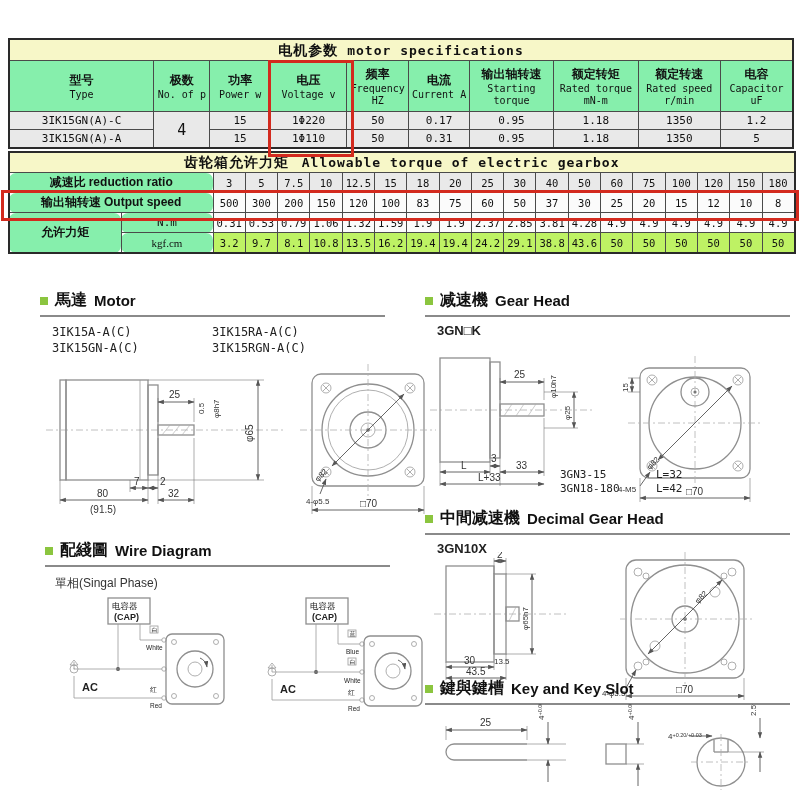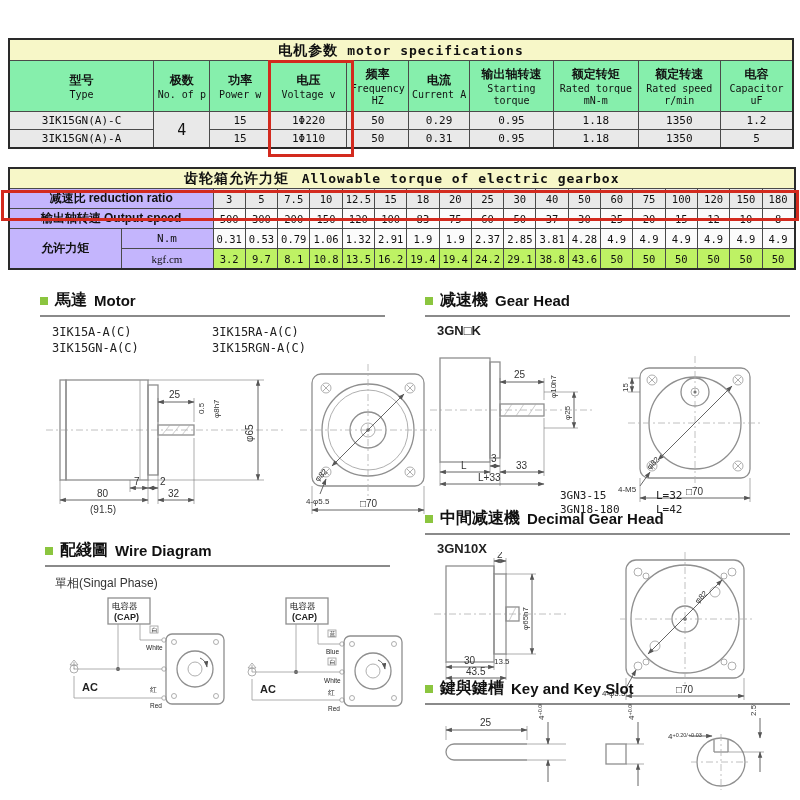--- a/index.html
+++ b/index.html
@@ -13,23 +13,23 @@
   table.tbl{border-collapse:collapse;table-layout:fixed;width:786px;border:2px solid #2a2a2a;}
   table.tbl td, table.tbl th{border:1px solid #4a4a4a;text-align:center;padding:0;overflow:hidden;}
   .title-cell{background:#f7f7c8;text-align:left;height:20px;padding:1px 4px 1px 6px;}
   .title-cell .zh{font-weight:bold;font-size:14px;letter-spacing:1px;}
   .title-cell .en{font-weight:bold;font-size:13px;font-family:"DejaVu Sans Mono",monospace;letter-spacing:1px;}
   #spec-head th{background:#86efac;height:50px;vertical-align:middle;font-weight:normal;}
   #spec-head .zh{font-size:12px;font-weight:bold;}
   #spec-head .en{font-size:10px;font-family:"DejaVu Sans Mono",monospace;line-height:1.15;}
   .spec-data td{height:17px;background:#e9e9e9;font-size:11px;font-family:"DejaVu Sans Mono",monospace;}
   .spec-data td.poles{font-size:15px;background:#e9e9e9;}
-  #torque-table{margin-top:18px;}
+  #torque-table{margin-top:2px;}
   #torque-table td{font-size:10.5px;font-family:"DejaVu Sans Mono",monospace;height:19px;}
-  #torque-table td.lbl{background:#c4b5fd;font-family:"Liberation Sans",sans-serif;}
+  #torque-table td.lbl{background:#86efac;font-family:"Liberation Sans",sans-serif;border-radius:7px;}
   #torque-table td.lbl .zh{font-size:12px;font-weight:bold;}
   #torque-table td.lbl .en{font-size:12px;font-weight:bold;font-family:"Liberation Sans",sans-serif;}
   .row-ratio td.val{background:#e9e9e9;}
   .row-speed td.val{background:#fbfbfb;}
   .row-nm td.val{background:#fbfbfb;}
   .row-kgf td.val{background:#bef264;}
   
   .redbox{position:absolute;border:3px solid #d32a1e;pointer-events:none;}
   #voltage-box{left:268px;top:60px;width:80px;height:91px;}
   #speed-box{left:1px;top:190px;width:792px;height:25px;}
@@ -135,21 +135,21 @@
           </th>
         </tr>
     </tbody>
       <tbody id="spec-body">
         <tr class="spec-data">
           <td>3IK15GN(A)-C</td>
           <td rowspan="2" class="poles">4</td>
           <td>15</td>
           <td>1Φ220</td>
           <td>50</td>
-          <td>0.29</td>
+          <td>0.17</td>
           <td>0.95</td>
           <td>1.18</td>
           <td>1350</td>
           <td>1.2</td>
         </tr>
         <tr class="spec-data">
           <td>3IK15GN(A)-A</td>
           <td>15</td>
           <td>1Φ110</td>
           <td>50</td>
@@ -245,21 +245,21 @@
         <span class="zh">允许力矩</span>
       </td>
       <td class="lbl">
         <span class="en" style="font-weight:normal;font-family:'DejaVu Sans Mono',monospace;font-size:11px">N.m</span>
       </td>
     <td class="val">0.31</td>
           <td class="val">0.53</td>
           <td class="val">0.79</td>
           <td class="val">1.06</td>
           <td class="val">1.32</td>
-          <td class="val">2.91</td>
+          <td class="val">1.59</td>
           <td class="val">1.9</td>
           <td class="val">1.9</td>
           <td class="val">2.37</td>
           <td class="val">2.85</td>
           <td class="val">3.81</td>
           <td class="val">4.28</td>
           <td class="val">4.9</td>
           <td class="val">4.9</td>
           <td class="val">4.9</td>
           <td class="val">4.9</td>
@@ -384,21 +384,21 @@
 
 <div class="section" style="left:45px;top:540px;width:345px;">
   <div class="sec-h">
     <span class="bullet"></span>
     <span class="zh">配綫圖</span>
     <span class="en">Wire Diagram</span>
   </div>
   <div class="subtitle">單相(Singal Phase)</div>
 </div>
 
-<div class="drawrow" style="position:absolute;left:50px;top:592px;gap:0;">
+<div class="drawrow" style="position:absolute;left:50px;top:592px;gap:20px;">
 
   <svg width="178" height="140" viewBox="0 0 178 140">
     <rect class="ol" x="58" y="6" width="42" height="26"></rect>
     <text class="wiret" x="62" y="17" font-size="8.5">电容器</text>
     <text class="wiret" x="64" y="28" font-size="9" font-weight="bold">(CAP)</text>
     <polyline class="thin" points="68,32 68,77"></polyline>
     <polyline class="thin" points="90,32 90,48 112,48"></polyline>
     <circle cx="68" cy="77" r="2" fill="#555"></circle>
     <polyline class="thin" points="24,70 24,77 112,77"></polyline>
     <polyline class="thin" points="24,84 24,106 112,106"></polyline>
@@ -529,21 +529,21 @@
     <line class="dim" x1="44" y1="120" x2="118" y2="46"></line>
     <text class="dts" transform="rotate(-45 36 130)" x="36" y="130">φ82</text>
     <line class="ldr" x1="26" y1="146" x2="36" y2="132"></line>
     <text class="dts" x="4" y="152">4-M5</text>
     <line class="ext" x1="26" y1="138" x2="26" y2="162"></line>
     <line class="ext" x1="136" y1="138" x2="136" y2="162"></line>
     <line class="dim" x1="26" y1="158" x2="136" y2="158"></line>
     <text class="dt" x="72" y="155">□70</text>
   </svg>
 </div>
-<div class="notes" style="position:absolute;left:560px;top:489px;">
+<div class="notes" style="position:absolute;left:560px;top:468px;">
   <span>3GN3-15</span>
   <span>L=32</span>
   <span>3GN18-180</span>
   <span>L=42</span>
 </div>
 
 <div class="section" style="left:425px;top:508px;width:365px;">
   <div class="sec-h">
     <span class="bullet"></span>
     <span class="zh">中間减速機</span>

